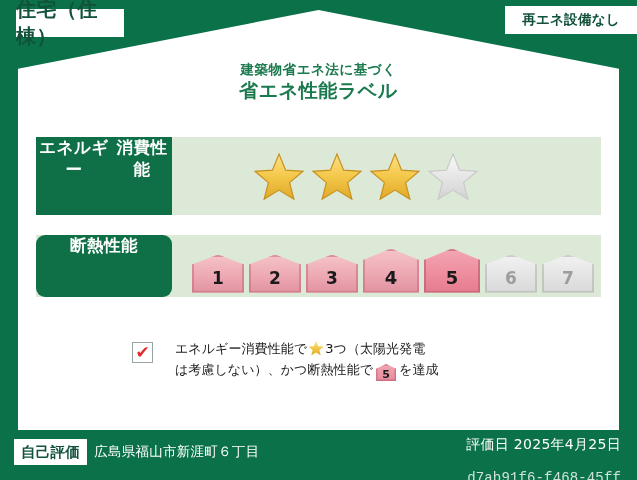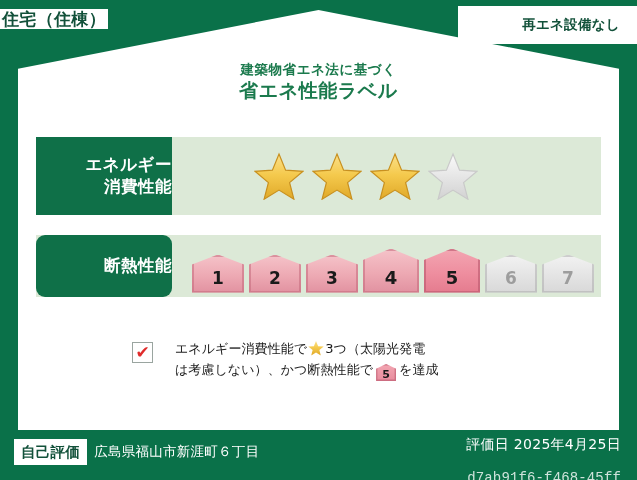--- a/index.html
+++ b/index.html
@@ -21,41 +21,41 @@
     clip-path:polygon(0% 14.0%, 50% 0%, 100% 14.0%, 100% 100%, 0% 100%);
   }
 
   
   .badge{
     position:absolute;background:#ffffff;
     color:#12513a;font-weight:bold;
     display:flex;align-items:center;justify-content:center;
     letter-spacing:.02em;
   }
-  .badge-left{left:0;top:9px;width:108px;height:20px;font-size:17px;}
-  .badge-right{right:0;top:6px;width:132px;height:38px;font-size:13.5px;padding-left:47px;}
+  .badge-left{left:16px;top:9px;width:108px;height:28px;font-size:20px;}
+  .badge-right{right:0;top:6px;width:132px;height:28px;font-size:13.5px;}
 
   
   .title-wrap{
     position:absolute;left:0;right:0;top:54px;text-align:center;color:#1b7a4d;
   }
   .title-sub{font-size:13.5px;font-weight:bold;letter-spacing:.04em;line-height:1.1;margin-top:8px;}
   .title-main{font-size:19px;font-weight:bold;letter-spacing:.03em;margin-top:3px;line-height:1.1;}
 
   
   .row{
     position:absolute;left:36px;width:565px;height:78px;
     background:#dce9d7;display:flex;align-items:stretch;
   }
   .row-energy{top:137px;}
   .row-insul{top:235px;height:62px;}
 
   .row-label{
     width:136px;flex:none;background:#0f7048;color:#ffffff;
-    display:flex;flex-direction:column;align-items:flex-end;justify-content:center;
+    display:flex;flex-direction:row;align-items:flex-start;justify-content:center;
     font-weight:bold;font-size:16.5px;line-height:1.34;letter-spacing:.03em;
     text-align:center;
   }
   .row-insul .row-label{font-size:16.5px;border-radius:9px;}
   .row-body{flex:1;display:flex;align-items:center;}
 
   
   .stars{display:flex;align-items:center;gap:8px;padding-left:82px;}
   .star{width:50px;height:48px;display:block;}
 

